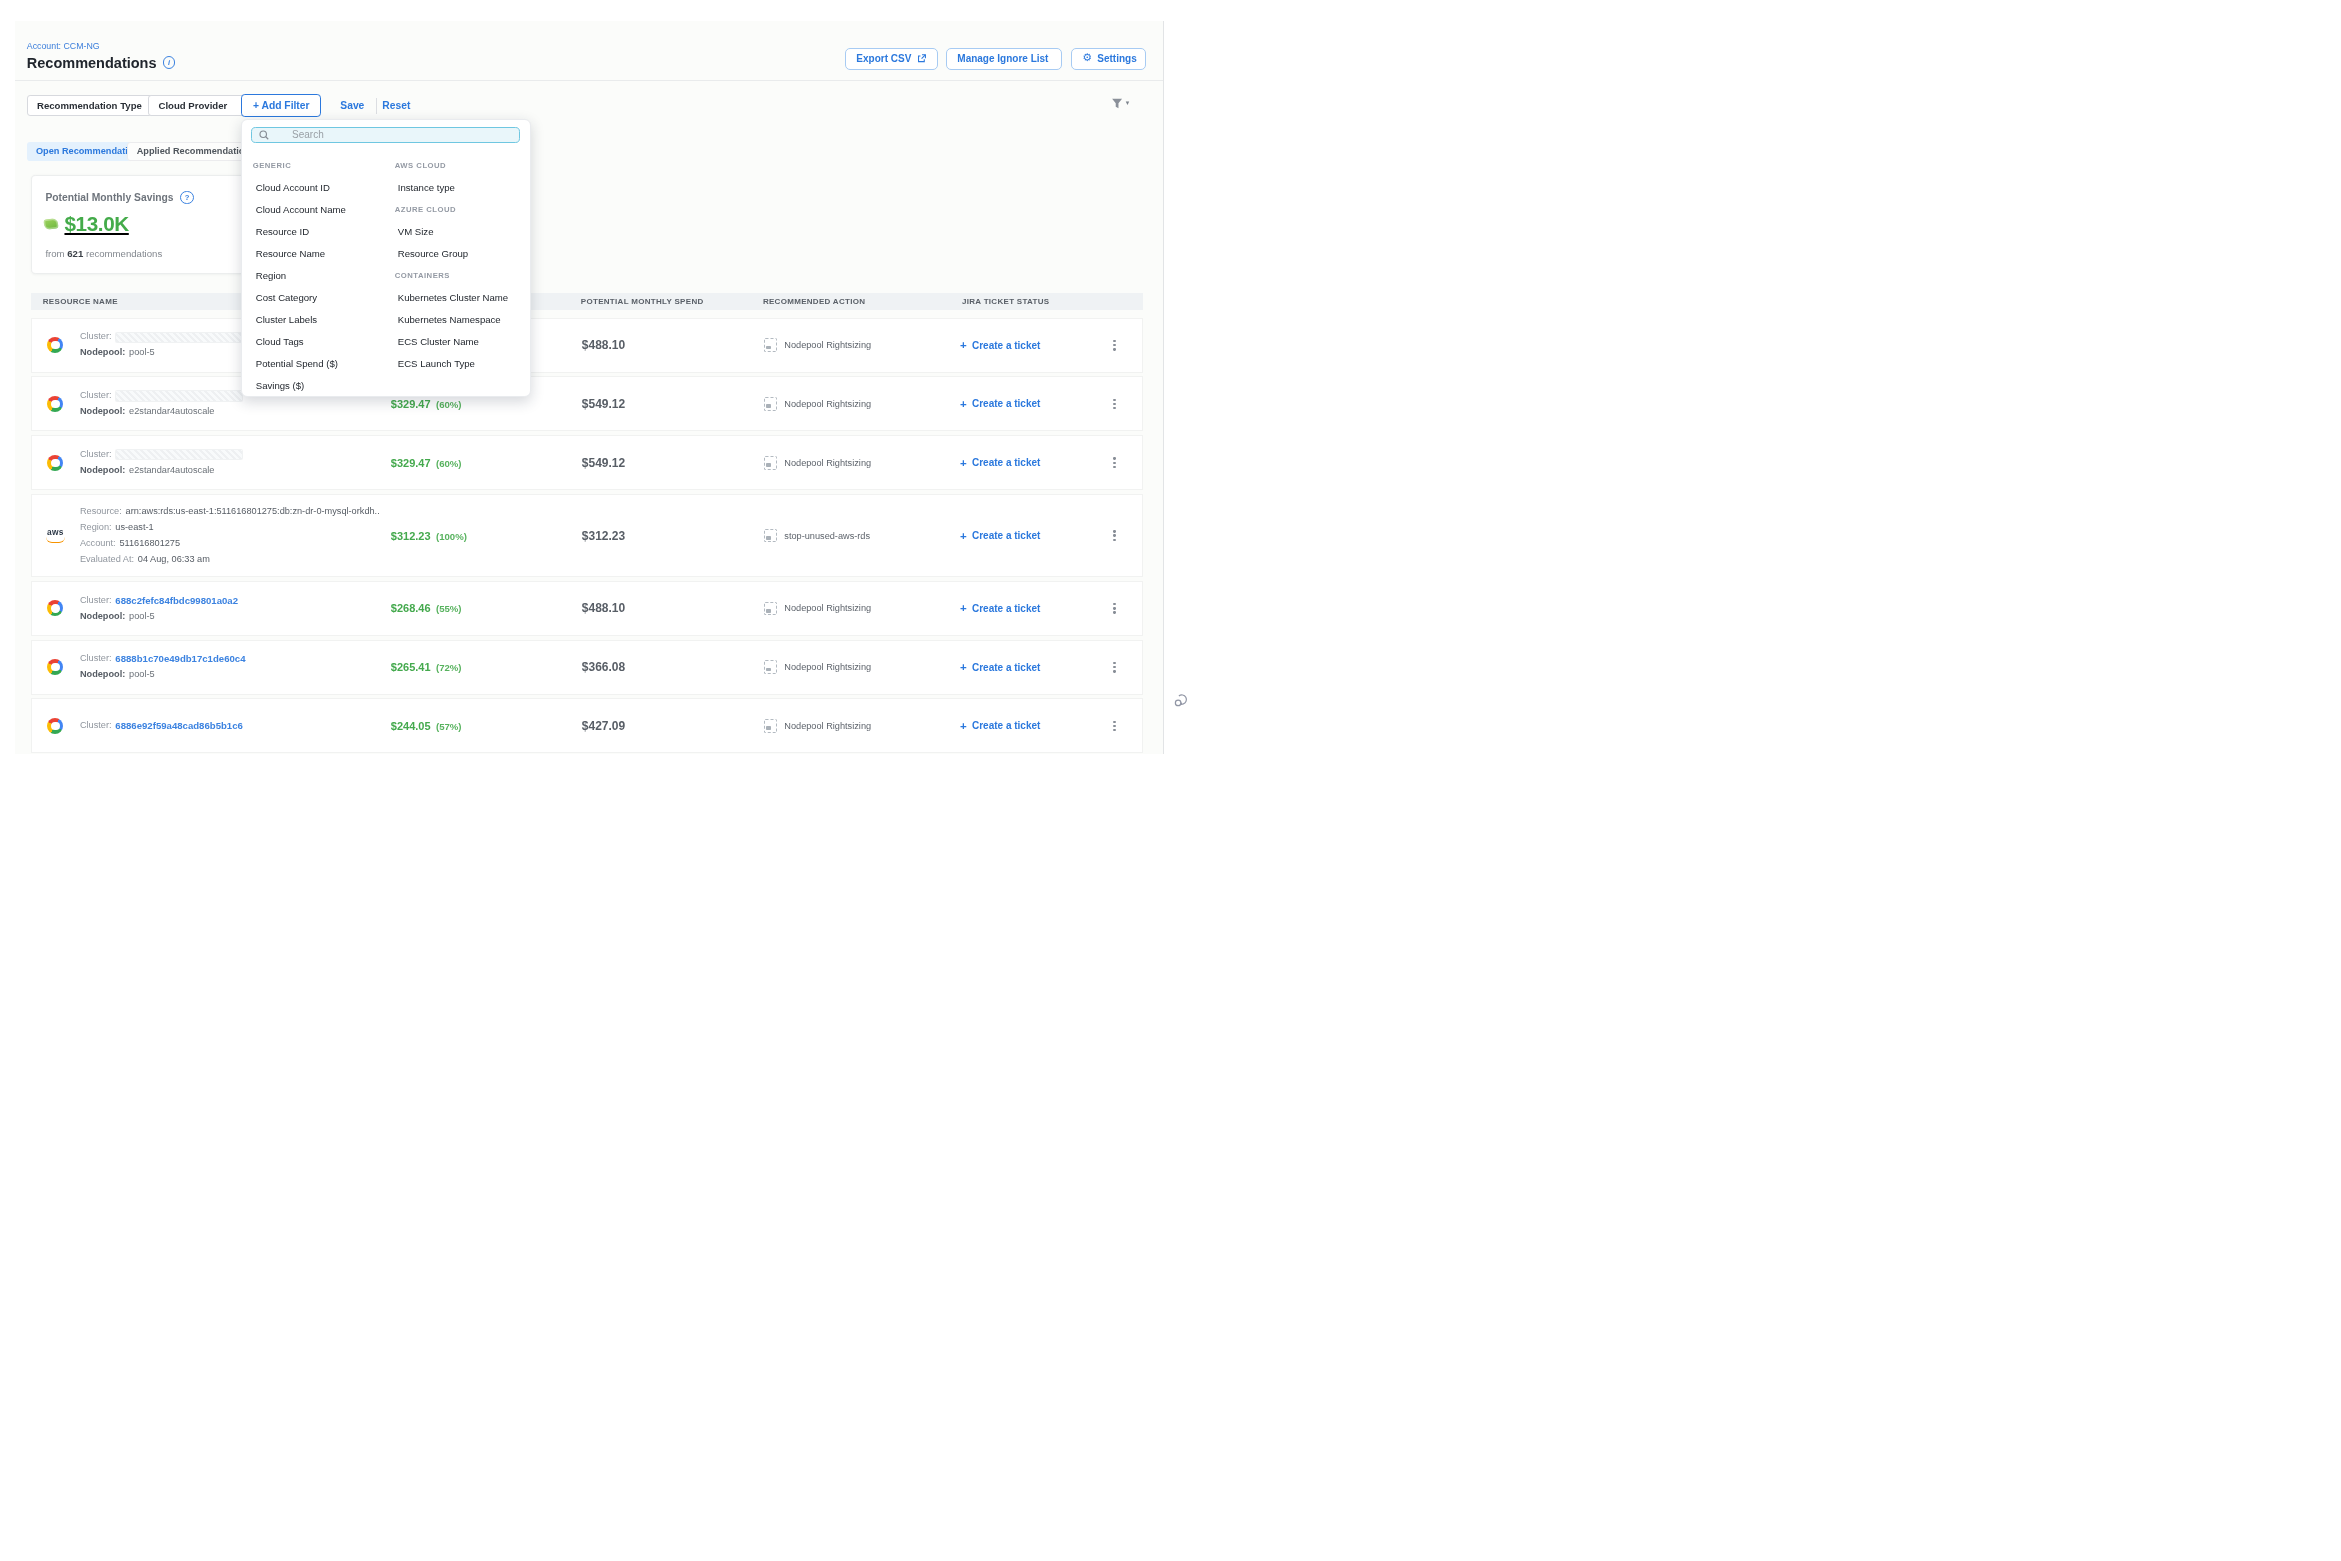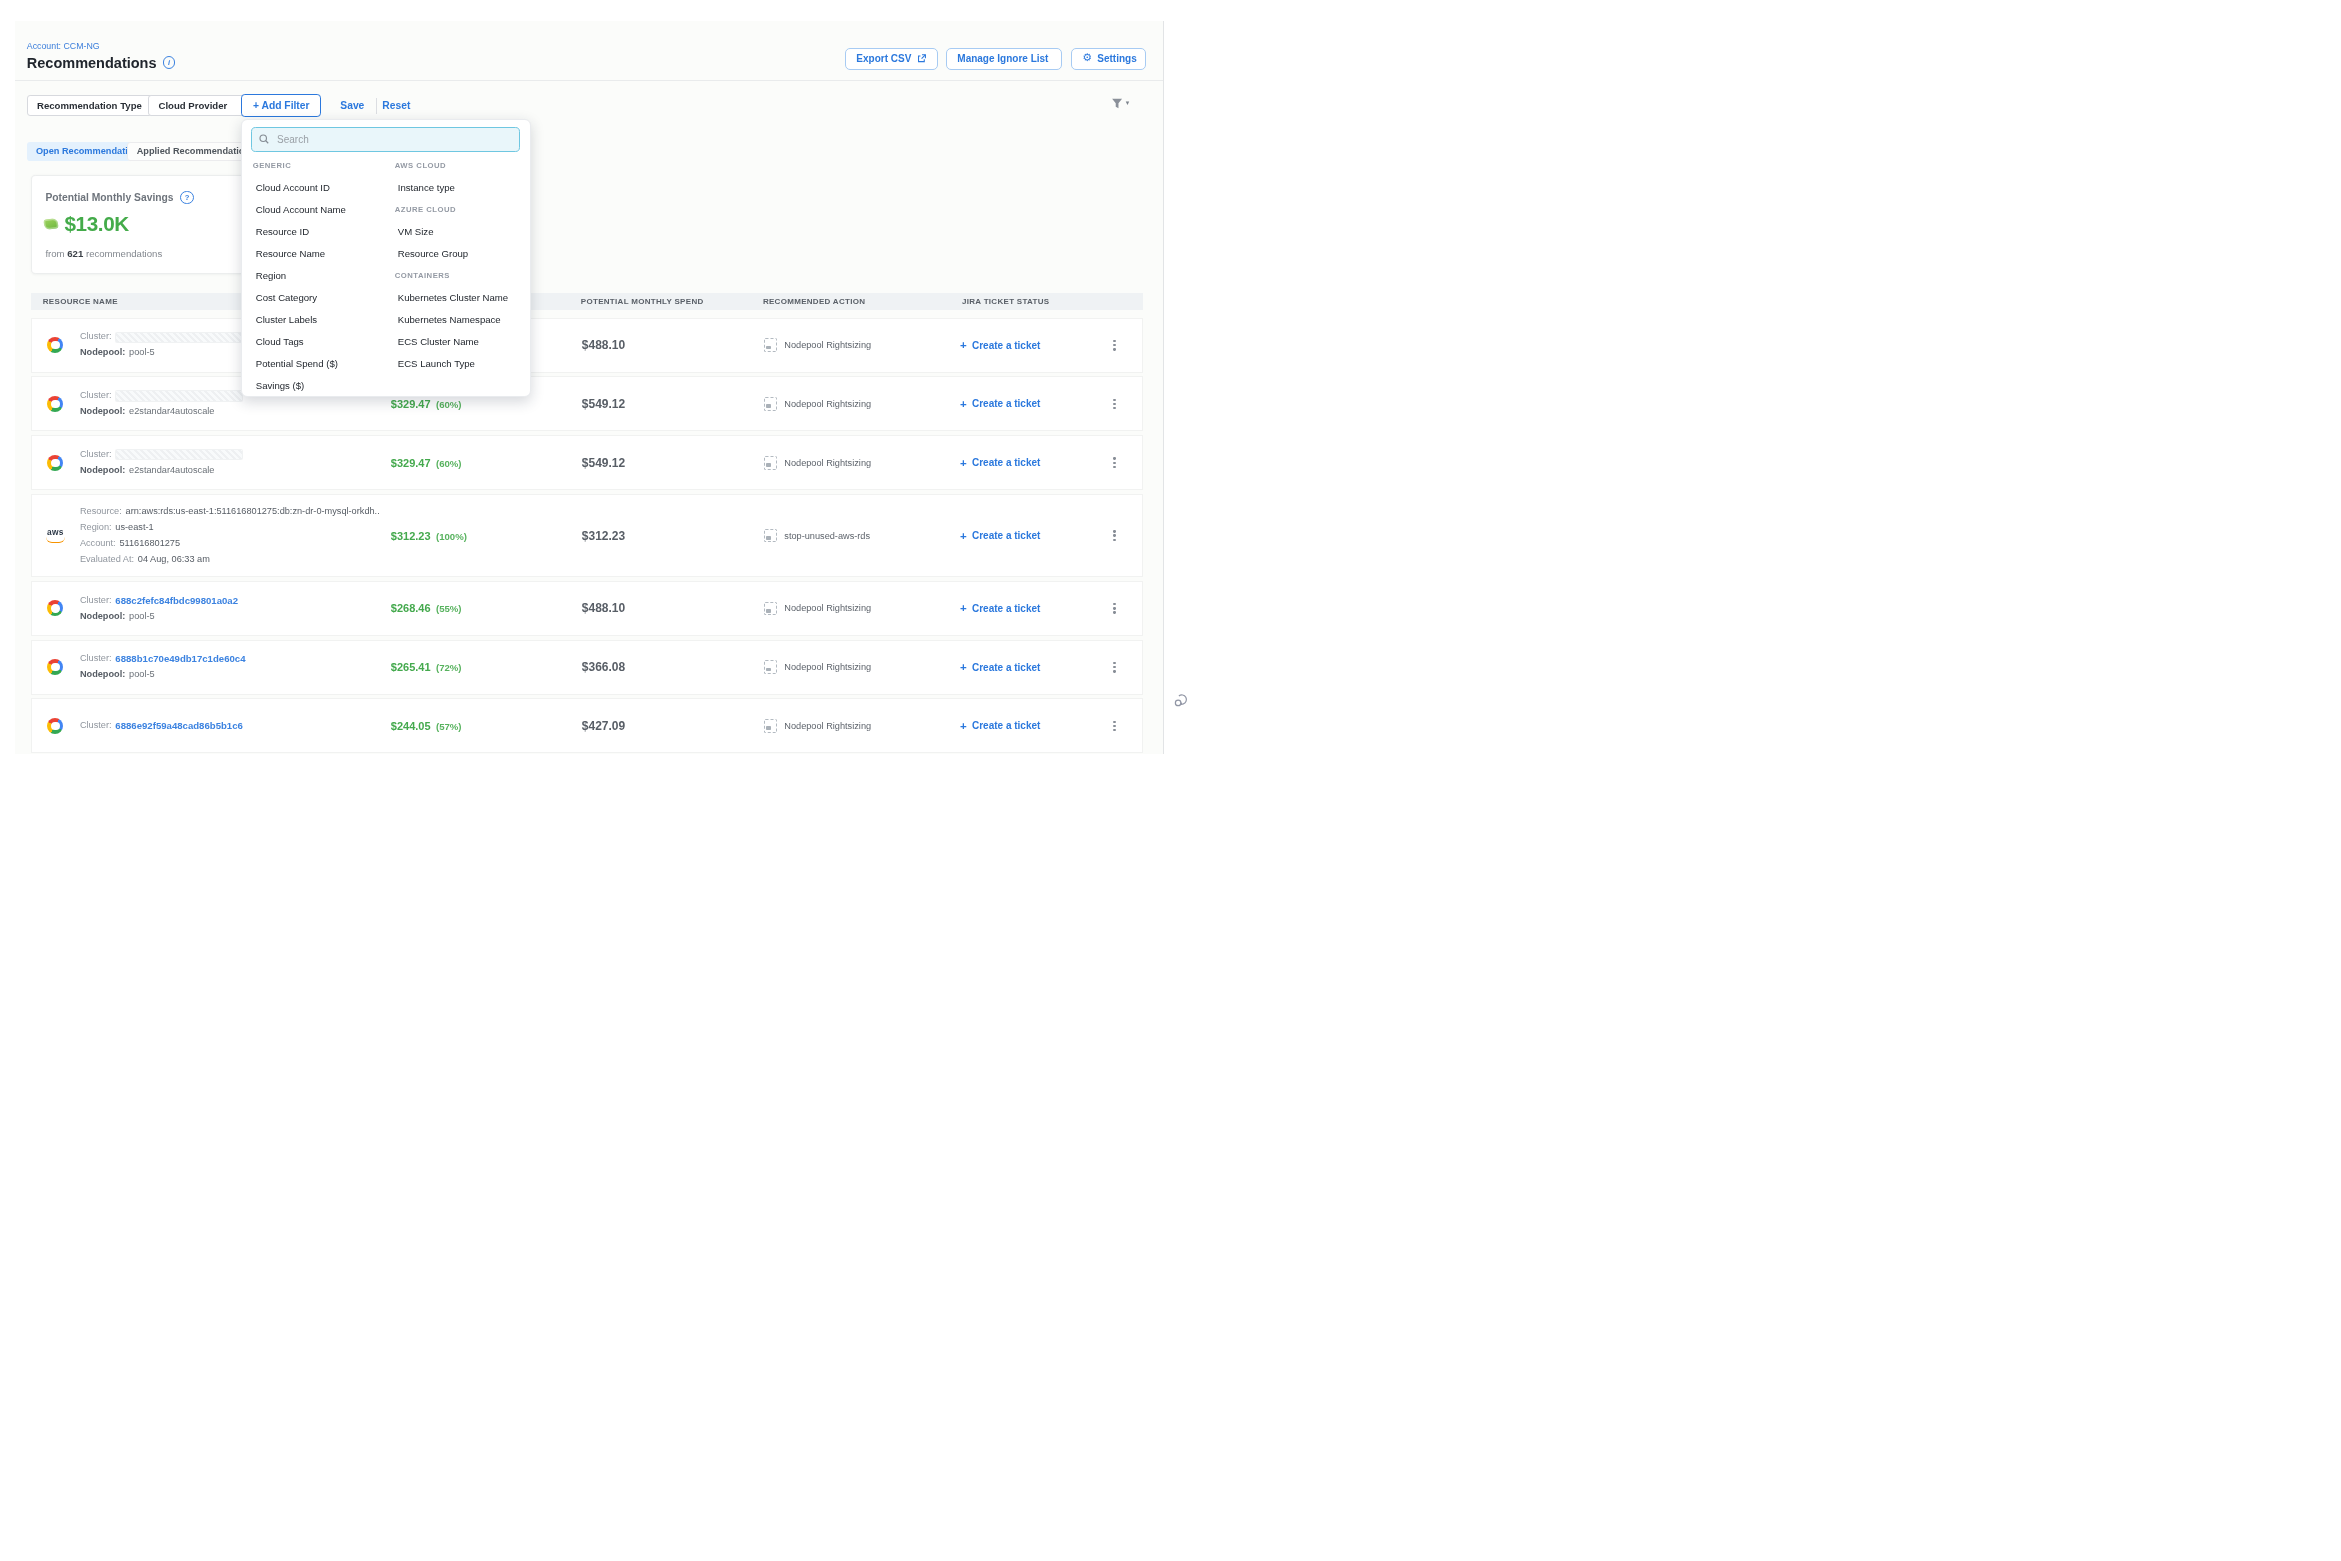--- a/index.html
+++ b/index.html
@@ -40,21 +40,21 @@
        font-size:9.2px;box-sizing:border-box;cursor:pointer;white-space:nowrap;}
   .tab-open{left:12.2px;background:#e4f1fd;color:#2b78dd;font-weight:700;}
   .tab-applied{left:112px;background:#fdfdfc;border:0.8px solid #ececee;color:#4f555c;font-weight:600;width:136px;overflow:hidden;}
 
   
   .card{left:15.3px;top:154px;width:213px;height:97px;background:#fff;border:0.8px solid #eceeee;border-radius:4.6px;
         box-shadow:0 0.8px 2.3px rgba(40,50,60,.05);}
   .card-title{left:13.8px;top:15.3px;font-size:10.3px;font-weight:600;color:#6e747c;display:flex;align-items:center;}
   .help{display:inline-flex;width:11.5px;height:11.5px;border:1.1px solid #3b82e0;border-radius:50%;color:#3b82e0;
         font-size:7.7px;font-weight:700;align-items:center;justify-content:center;margin-left:6.9px;}
-  .amount-row{left:12.2px;top:36px;display:flex;align-items:center;}
+  .amount-row{left:12.2px;top:36px;display:flex;align-items:center;text-decoration:underline;}
   .money{display:inline-block;width:13.8px;height:10px;background:linear-gradient(160deg,#9ed35e,#6db73f);
          border-radius:2.3px 5.4px 2.3px 5.4px;transform:rotate(-6deg);box-shadow:inset 0 0 0 1.5px rgba(255,255,255,.35);
          margin-right:6.9px;}
   .amount{font-size:20.7px;font-weight:700;color:#44ab4a;letter-spacing:-0.4px;}
   .fromline{left:13.8px;top:72px;font-size:9.6px;color:#83888f;}
   .fromline b{color:#3c4148;}
 
   
   .thead{left:15.3px;top:272px;width:1112px;height:17.6px;background:#eff2f4;display:grid;
          grid-template-columns:347px 191px 179px 196px 142px 56px;align-items:center;}
@@ -92,22 +92,22 @@
   .c-tick{padding-left:15.3px;box-sizing:border-box;}
   .ticket{color:#2b78dd;font-weight:700;font-size:10px;display:inline-flex;align-items:center;gap:5.4px;cursor:pointer;}
   .tplus{font-size:11.5px;line-height:10px;}
   .c-kebab{display:flex;justify-content:center;}
   .kebab{padding:2.3px 4.6px;cursor:pointer;}
   .kebab b{display:block;width:2.3px;height:2.3px;border-radius:50%;background:#878d96;margin:1.9px auto;}
 
   
   .dropdown{position:absolute;left:241px;top:119px;width:288px;height:276px;background:#fff;
             border:0.8px solid #e9ebee;border-radius:6.1px;box-shadow:0 4.6px 13.8px rgba(30,40,60,.18);z-index:50;}
-  .search{position:absolute;left:9.2px;top:6.9px;width:269px;height:25px;box-sizing:border-box;background:#e9f6fa;
-          border:1.1px solid #6fc7e1;border-radius:4.6px;display:flex;align-items:center;padding:0 6.9px;gap:6px;}
+  .search{position:absolute;left:9.2px;top:6.9px;width:269px;height:16px;box-sizing:border-box;background:#e9f6fa;
+          border:1.1px solid #6fc7e1;border-radius:4.6px;display:flex;align-items:center;padding:0 6.9px;gap:21px;}
   .search input{border:none;background:transparent;outline:none;font-size:10px;color:#3c4248;width:100%;
           font-family:"Liberation Sans",sans-serif;}
   .search input::placeholder{color:#9aa0a6;}
   .dd-cols{position:absolute;left:10.7px;top:34px;right:6.1px;display:flex;}
   .dd-col{width:142px;flex:none;}
   .dd-col.second{flex:1;}
   .dd-row{height:22px;display:flex;align-items:center;}
   .dd-hdr{font-size:7.7px;font-weight:700;color:#949aa4;letter-spacing:0.5px;}
   .dd-item{font-size:9.6px;color:#23282f;padding-left:3.1px;cursor:pointer;}
 

